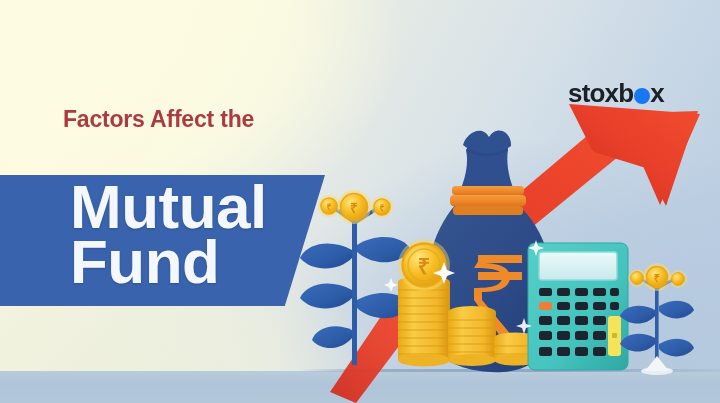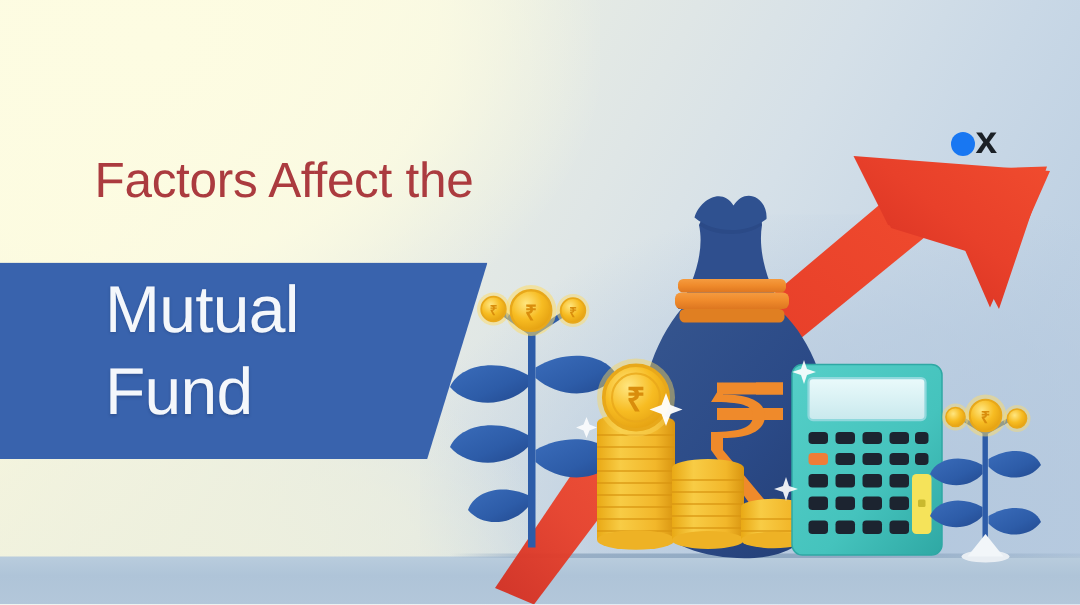--- a/index.html
+++ b/index.html
@@ -61,23 +61,23 @@
     background: linear-gradient(90deg, rgba(150,172,196,0) 0%, #98afc6 18%, #8fa8c2 60%, rgba(143,168,194,0.2) 100%);
   }
 
   
   .headline {
     position: absolute;
     left: 63px;
     top: 102px;
     width: 300px;
     color: #ab3b3f;
-    font-size: 33px;
+    font-size: 23px;
     line-height: 35px;
-    font-weight: 400;
+    font-weight: 700;
     letter-spacing: -0.2px;
     white-space: nowrap;
   }
   .headline .l1 { display: block; }
   .headline .l2 { display: block; }
 
   
   .blue-band {
     position: absolute;
     left: -10px;
@@ -86,23 +86,23 @@
     height: 131px;
     background: #3963ad;
     clip-path: polygon(0 0, 100% 0, 88% 100%, 0 100%);
   }
   .blue-band-title {
     position: absolute;
     left: 70px;
     top: 179px;
     width: 260px;
     color: #f4f7fb;
-    font-size: 44px;
+    font-size: 62px;
     line-height: 55px;
-    font-weight: normal;
+    font-weight: bold;
     letter-spacing: -0.5px;
     text-shadow: 0 1px 2px rgba(20,40,80,0.28);
   }
   .blue-band-title span { display: block; }
 
   
   .logo {
     position: absolute;
     right: 56px;
     top: 78px;
@@ -394,17 +394,18 @@
     <span class="l1">Factors Affect the</span>
   </div>
 
   <div class="blue-band"></div>
   <div class="blue-band-title">
     <span>Mutual</span>
     <span>Fund</span>
   </div>
 
   <div class="logo">
+    <span>stoxb</span>
       <span class="dot"></span>
       <span>x</span>
   </div>
 
 </div>
 
 </body></html>

